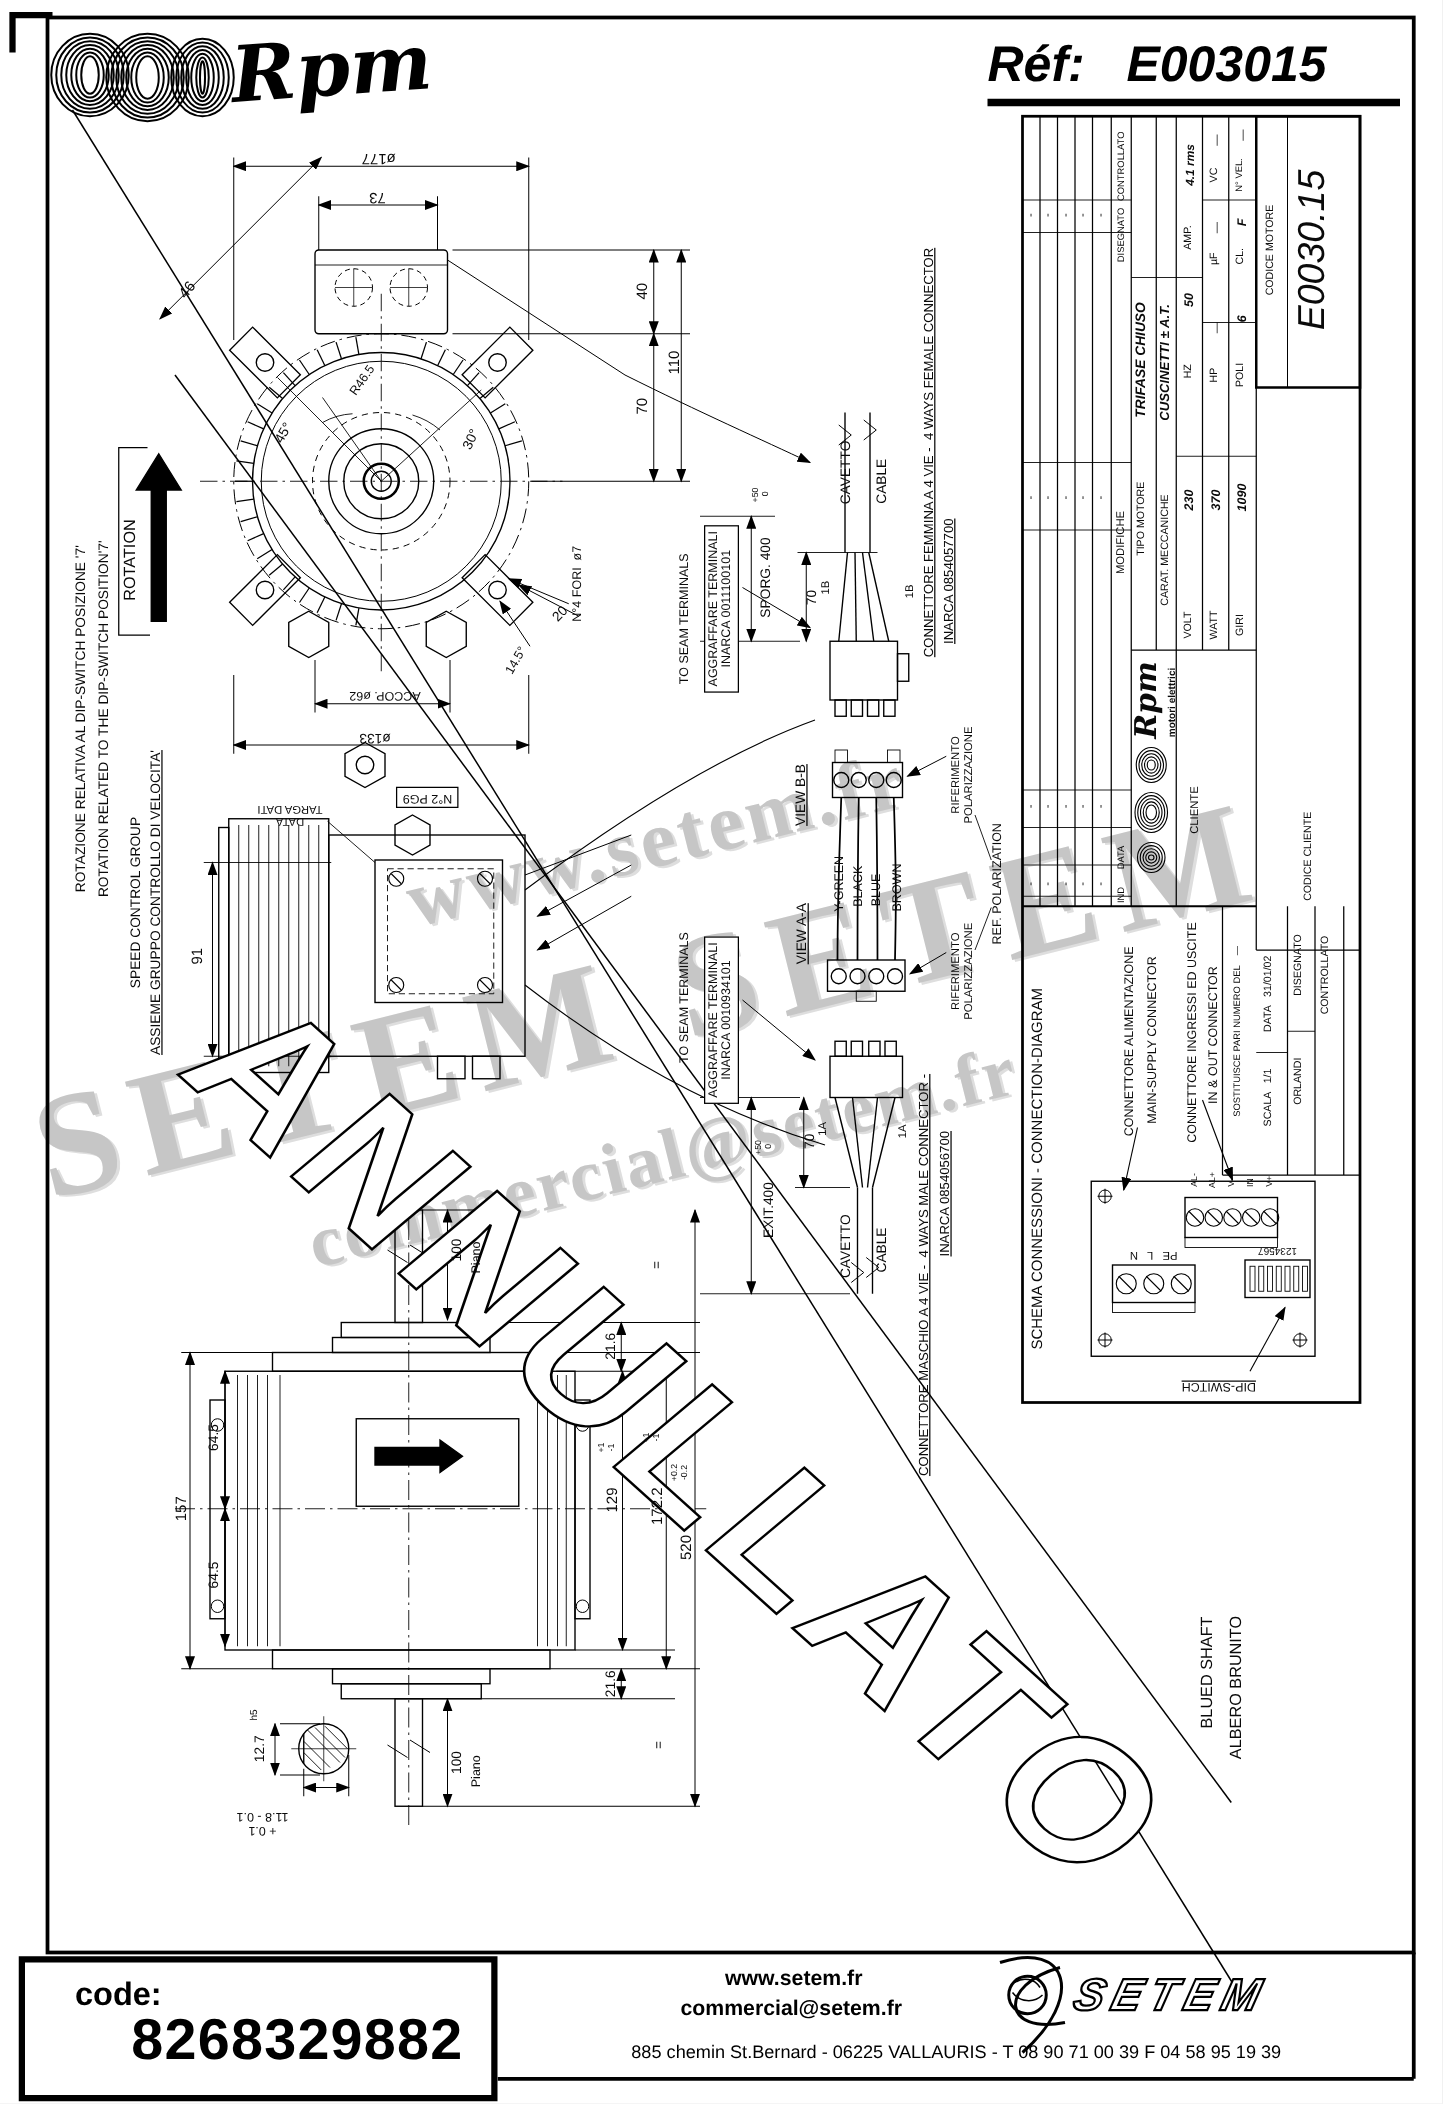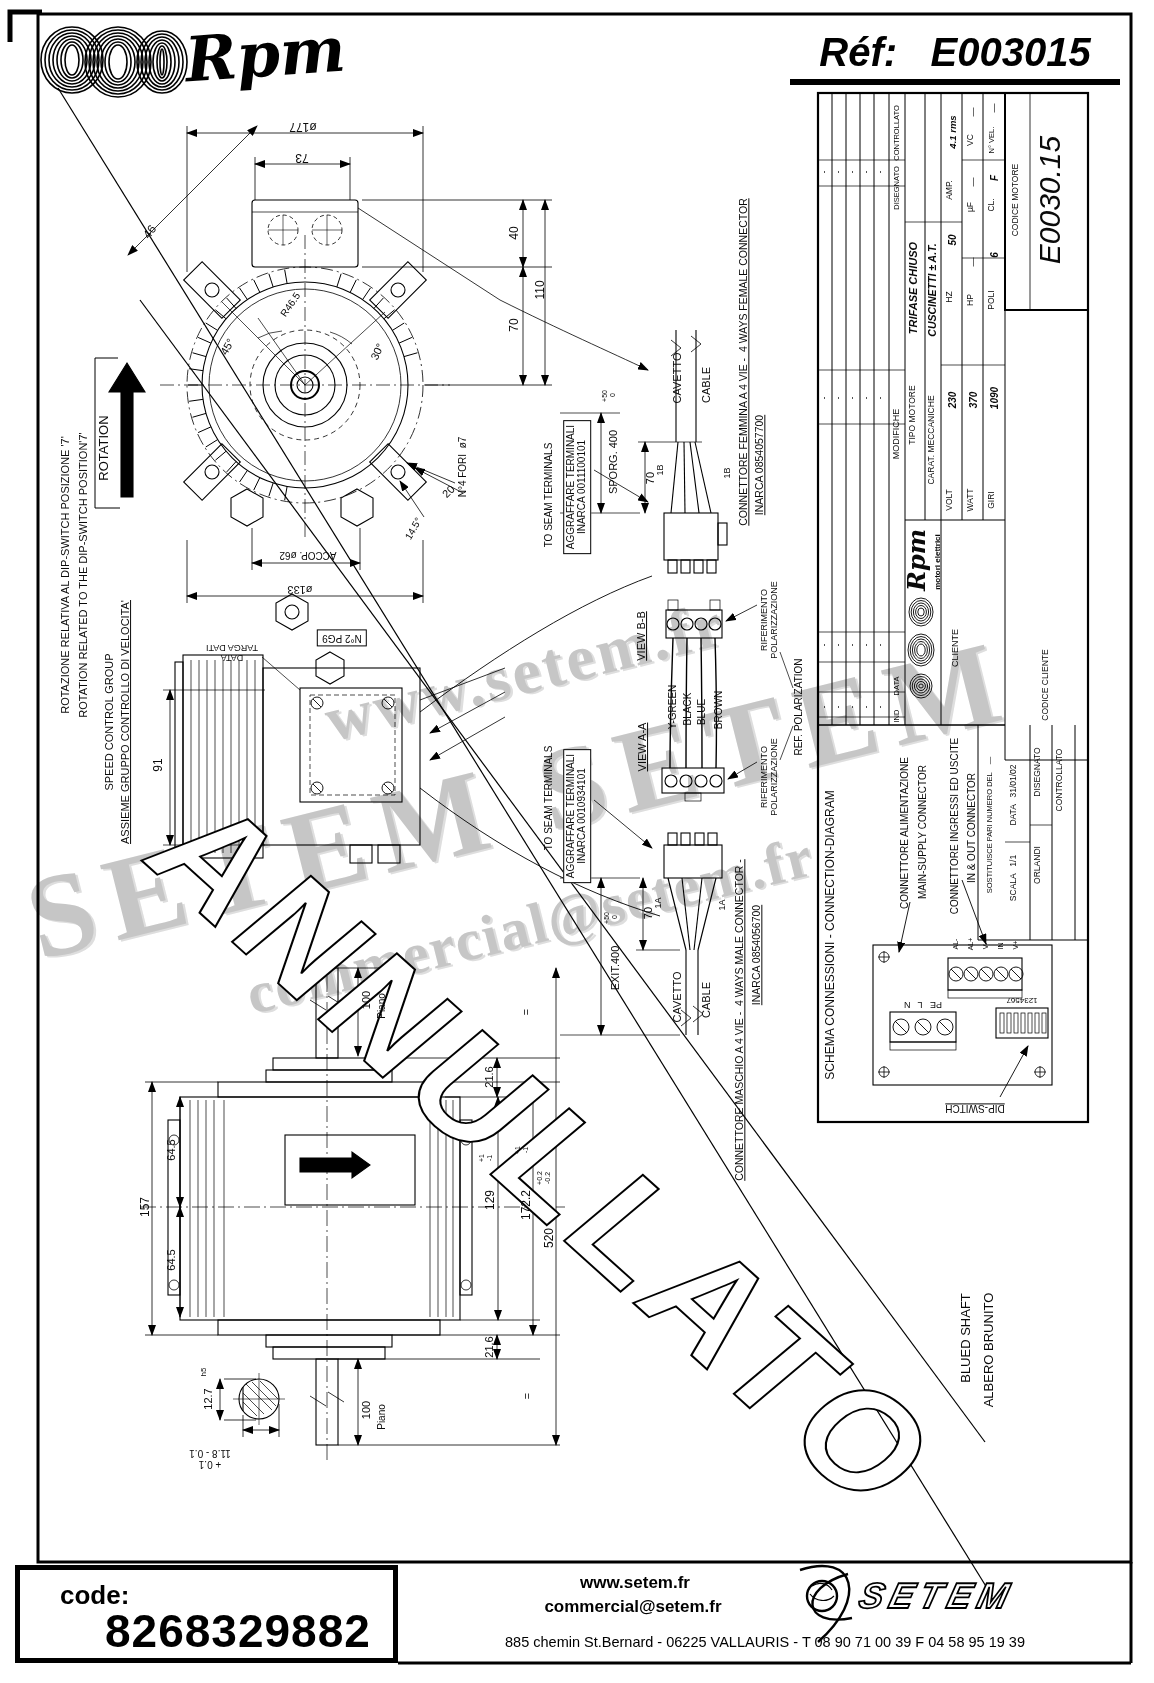--- a/index.html
+++ b/index.html
@@ -11,26 +11,26 @@
   .ann.b{font-weight:bold}.ann.i{font-style:italic}
   .ann.u{text-decoration:underline}
   .ann.box{border:1.2px solid #000;padding:2px 4px;background:#fff;}
   .wm{position:absolute;transform:translate(-50%,-50%) rotate(-14deg);color:#c6c6c6;
       font-weight:bold;font-family:"Liberation Serif",serif;white-space:nowrap;
       text-shadow:2px 2px 0 #dedede;z-index:1;}
   #wm-cancel{position:absolute;left:545px;top:1155px;transform:translate(-50%,-50%) rotate(42deg) skewX(-8deg);
       font-size:148px;font-weight:bold;letter-spacing:.06em;color:#fff;
       -webkit-text-stroke:2px #000;font-family:"Liberation Sans",sans-serif;z-index:3;white-space:nowrap;}
   #ref-block{position:absolute;left:790px;top:30px;width:330px;border-bottom:6px solid #000;
-      padding-bottom:4px;text-align:center;font-size:40px;font-weight:bold;font-style:italic;z-index:5;}
+      padding-bottom:4px;text-align:left;font-size:40px;font-weight:bold;font-style:italic;z-index:5;}
   #brand-script{position:absolute;left:185px;top:18px;font-family:"DejaVu Serif",serif;
       font-style:italic;font-weight:bold;font-size:62px;transform:rotate(-4deg);z-index:5;}
   svg{position:absolute;left:0;top:0;z-index:2;}
   .lay3{z-index:4;}
-  #footer-code{position:absolute;left:15px;top:1565px;width:383px;height:98px;border:5px solid #000;
+  #footer-code{position:absolute;left:15px;top:1565px;width:383px;height:116px;border:5px solid #000;
       background:#fff;box-sizing:border-box;z-index:5;}
   #footer-code .lbl{position:absolute;left:40px;top:10px;font-size:26px;font-weight:bold;}
   #footer-code .val{position:absolute;left:85px;top:34px;font-size:46px;font-weight:bold;letter-spacing:1px;}
   .foot-txt{position:absolute;font-weight:bold;z-index:5;transform:translate(-50%,-50%);white-space:nowrap;}
   #setem-brand{position:absolute;left:860px;top:1575px;font-size:36px;font-weight:bold;font-style:italic;
       letter-spacing:6px;color:#fff;-webkit-text-stroke:1.8px #000;transform:skewX(-14deg);z-index:5;}
 </style>
 </head>
 <body>
 

